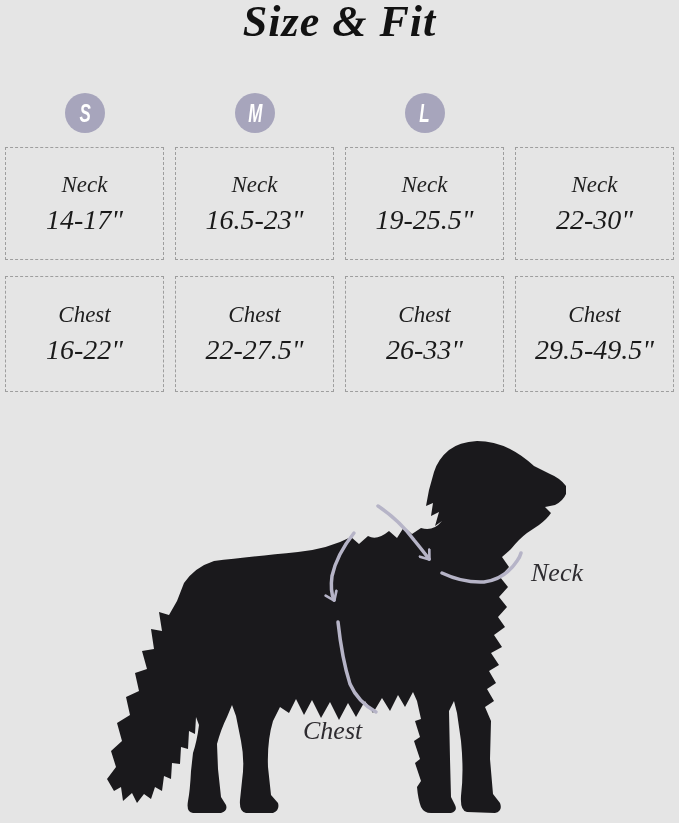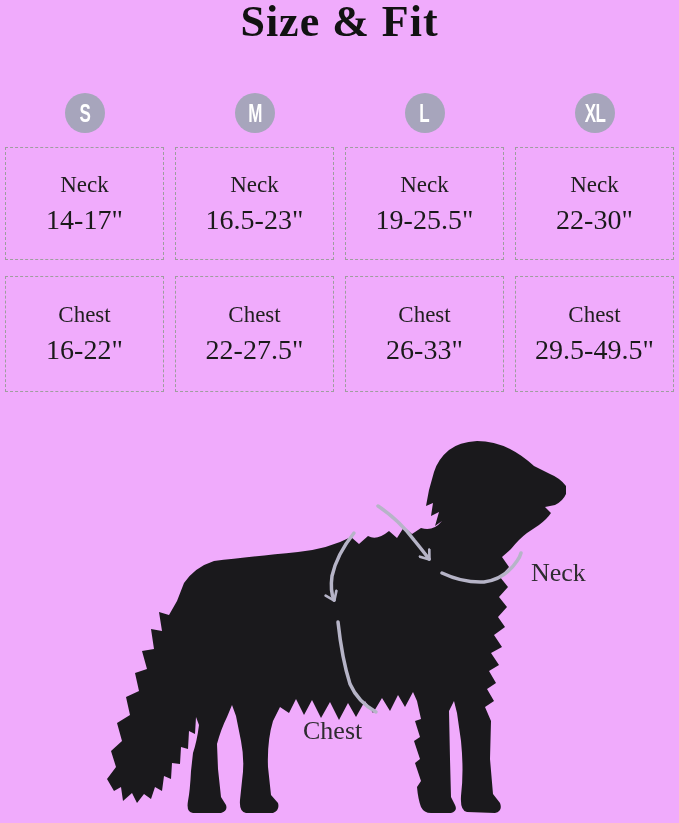--- a/index.html
+++ b/index.html
@@ -1,23 +1,24 @@
 <!DOCTYPE html>
 <html><head>
 <meta charset="utf-8">
 <style>
   html, body { margin: 0; padding: 0; background: #ffffff; }
   .page {
     position: relative;
     width: 679px;
     height: 823px;
-    background: #f0abfc;
+    background: #e5e5e5;
     overflow: hidden;
     font-family: "Liberation Serif", serif;
     color: #1e1e1e;
+    font-style: italic;
   }
   .title {
     position: absolute;
     top: -4px; left: 0; right: 0;
     margin: 0;
     text-align: center;
     font-size: 44px;
     font-weight: 600;
     letter-spacing: 1px;
     color: #121212;
@@ -86,25 +87,20 @@
         </div>
     </div>
     <div class="badge-cell">
       <div class="badge">
           <span>M</span>
         </div>
     </div>
     <div class="badge-cell">
       <div class="badge">
           <span>L</span>
-        </div>
-    </div>
-    <div class="badge-cell">
-      <div class="badge">
-          <span>XL</span>
         </div>
     </div>
   </div>
 
   <div class="grid-row row-neck">
     <div class="cell">
       <div class="m-label">Neck</div>
       <div class="m-value">14-17"</div>
     </div>
     <div class="cell">

